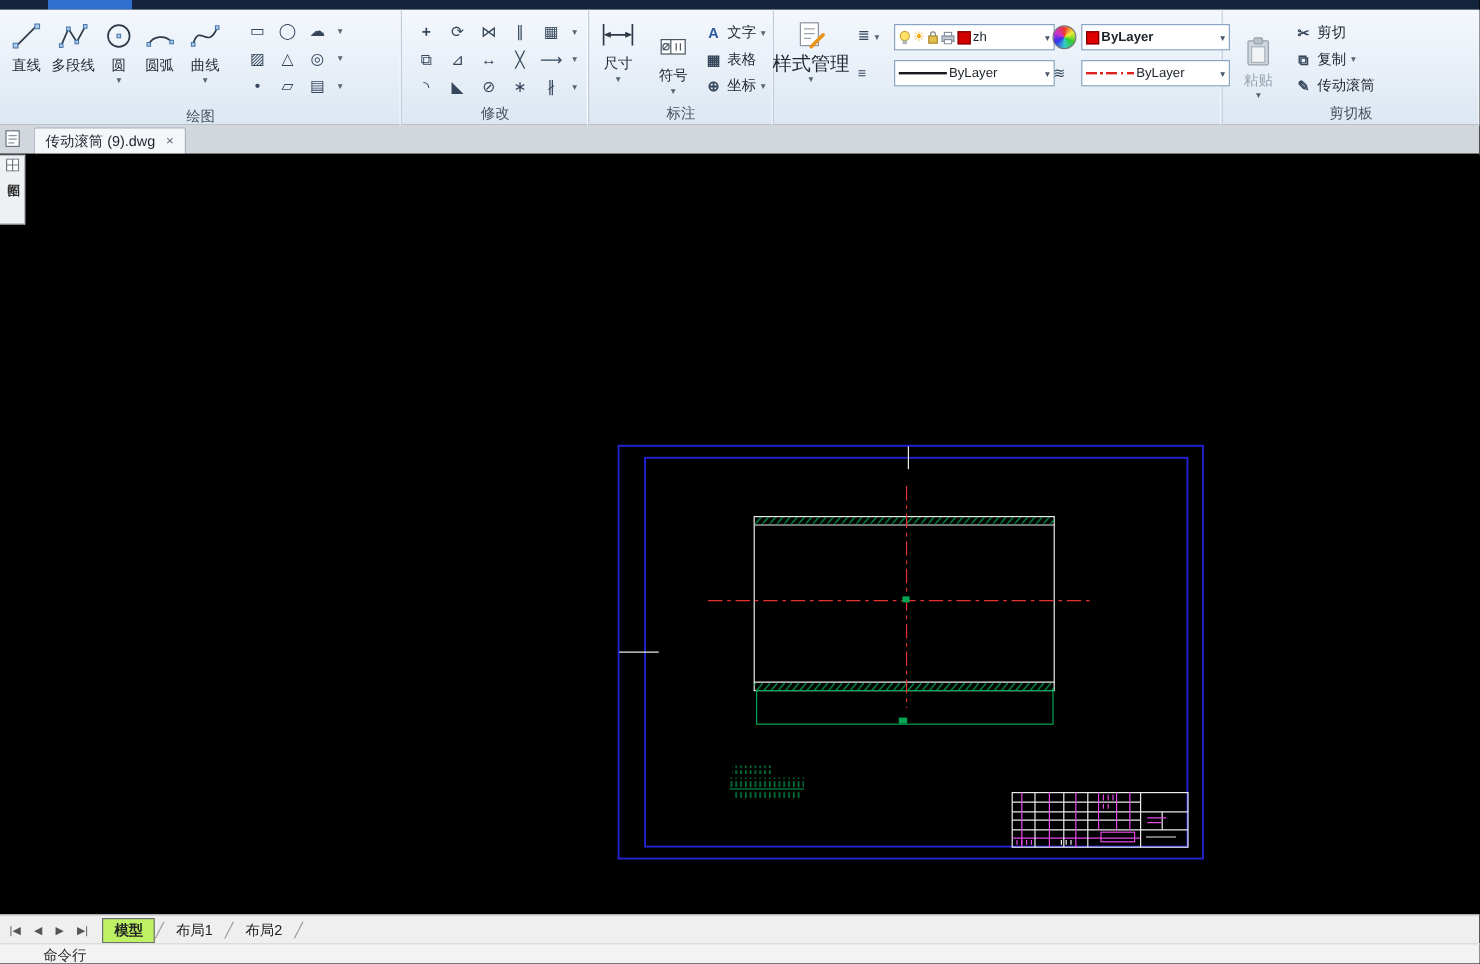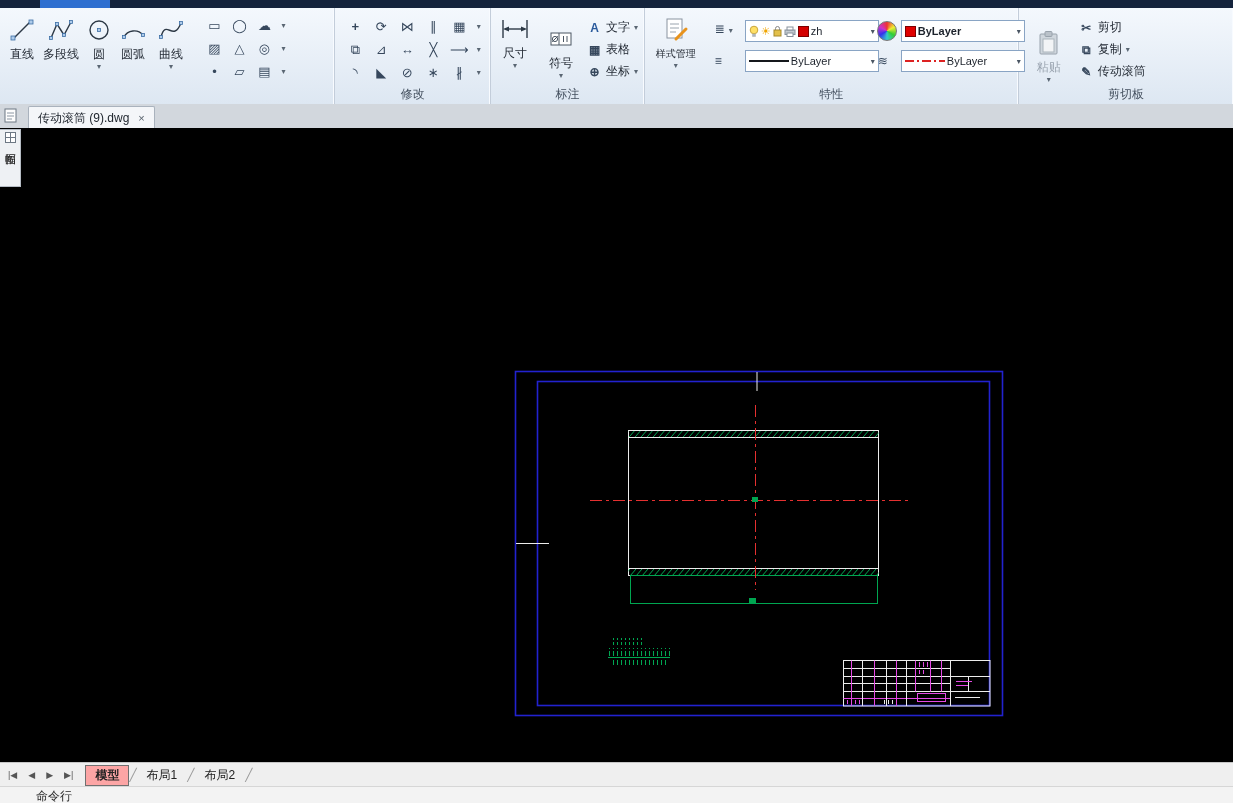--- a/index.html
+++ b/index.html
@@ -52,21 +52,21 @@
   .pinicon{position:absolute;left:4px;top:3px;}
 
   .sidetab{position:absolute;left:0;top:129px;width:20px;height:54px;background:#eef1f4;border:1px solid #b5bcc4;border-left:none;display:flex;flex-direction:column;align-items:center;padding-top:2px;gap:2px;z-index:5;}
   .sidetab .vlab{writing-mode:vertical-rl;text-orientation:upright;font-size:11px;color:#222;}
 
   .canvas{position:absolute;left:0;top:128px;width:1233px;height:634px;background:#000;}
 
   .laybar{position:absolute;left:0;top:762px;width:1233px;height:24px;background:#efefef;border-top:1px solid #c6c6c6;display:flex;align-items:center;font-size:12px;color:#333;}
   .navs{display:flex;gap:11px;padding:0 12px 0 8px;font-size:9px;color:#555;}
   .ltab{padding:2px 10px;color:#222;}
-  .ltab.active{background:#fca5a5;border:1px solid #707070;font-weight:bold;padding:1px 9px;}
+  .ltab.active{background:#bef264;border:1px solid #707070;font-weight:bold;padding:1px 9px;}
   .lsep{color:#9a9a9a;}
 
   .cmdbar{position:absolute;left:0;top:786px;width:1233px;height:17px;background:#f3f3f3;border-top:1px solid #d6d6d6;font-size:12px;color:#2a2a2a;padding-left:36px;line-height:19px;}
 
   svg{display:block;}
   .stk{stroke:#2d3946;stroke-width:1.4;fill:none;}
   .grip{fill:#aecbea;stroke:#3c6ea5;stroke-width:0.8;}
   .cad-blue{fill:none;stroke:var(--c-blue);stroke-width:1.6;}
   .cad-w{stroke:var(--c-white);stroke-width:1;fill:none;}
   .cad-g{stroke:var(--c-green);stroke-width:1;fill:none;}
@@ -144,20 +144,21 @@
       <span class="cg">▾</span>
       <span class="sic">▨</span>
       <span class="sic">△</span>
       <span class="sic">◎</span>
       <span class="cg">▾</span>
       <span class="sic">•</span>
       <span class="sic">▱</span>
       <span class="sic">▤</span>
       <span class="cg">▾</span>
     </div>
+    <div class="plabel">绘图</div>
   </section>
 
   <section class="panel p-mod">
     <div class="sgrid sgrid-mod">
       <span class="sic" style="font-weight:bold">+</span>
       <span class="sic">⟳</span>
       <span class="sic">⋈</span>
       <span class="sic">∥</span>
       <span class="sic">▦</span>
       <span class="cg">▾</span>
@@ -226,21 +227,21 @@
     <div class="lbtn" style="position:absolute;left:2px;top:2px;width:58px">
       <span class="ic">
         <svg width="26" height="26">
             <rect x="4" y="3" width="15" height="19" fill="#fff" stroke="#8a93a0"></rect>
             <line x1="7" y1="8" x2="16" y2="8" stroke="#9aa4ae"></line>
             <line x1="7" y1="12" x2="16" y2="12" stroke="#9aa4ae"></line>
             <line x1="7" y1="16" x2="13" y2="16" stroke="#9aa4ae"></line>
             <line x1="13" y1="23" x2="23" y2="13" stroke="#e8931c" stroke-width="3" stroke-linecap="round"></line>
           </svg>
       </span>
-      <span class="lab" style="font-size:10px">样式管理</span>
+      <span class="lab" style="font-size:16px">样式管理</span>
       <span class="car">▾</span>
     </div>
     <span class="miniglyph" style="left:70px;top:14px">≣</span>
     <span class="cg" style="position:absolute;left:84px;top:18px">▾</span>
     <span class="miniglyph" style="left:70px;top:46px">≡</span>
 
     <div class="combo" style="left:100px;top:12px;width:126px">
       <svg width="10" height="13">
           <circle cx="5" cy="5" r="3.8" fill="#ffe066" stroke="#c8a53a"></circle>
           <rect x="3.2" y="8.8" width="3.6" height="3" fill="#b0b6bc"></rect>
@@ -269,21 +270,20 @@
       <span class="ltprev"></span>
       <span class="val">ByLayer</span>
       <span class="caret">▾</span>
     </div>
     <span class="miniglyph" style="left:233px;top:46px">≋</span>
     <div class="combo" style="left:256px;top:42px;width:116px">
       <span class="ltprev-red"></span>
       <span class="val">ByLayer</span>
       <span class="caret">▾</span>
     </div>
-    <div class="plabel">特性</div>
   </section>
 
   <section class="panel p-clip">
     <div class="lbtn disabled" style="position:absolute;left:6px;top:16px;width:48px">
       <span class="ic">
         <svg width="24" height="26">
             <rect x="3" y="4" width="17" height="20" rx="1" fill="#cfd6dd" stroke="#98a2ac"></rect>
             <rect x="8" y="1.5" width="7" height="5" rx="1" fill="#b9c1c9" stroke="#98a2ac"></rect>
             <rect x="6" y="9" width="11" height="13" fill="#f2f4f6" stroke="#aab4bc"></rect>
           </svg>

